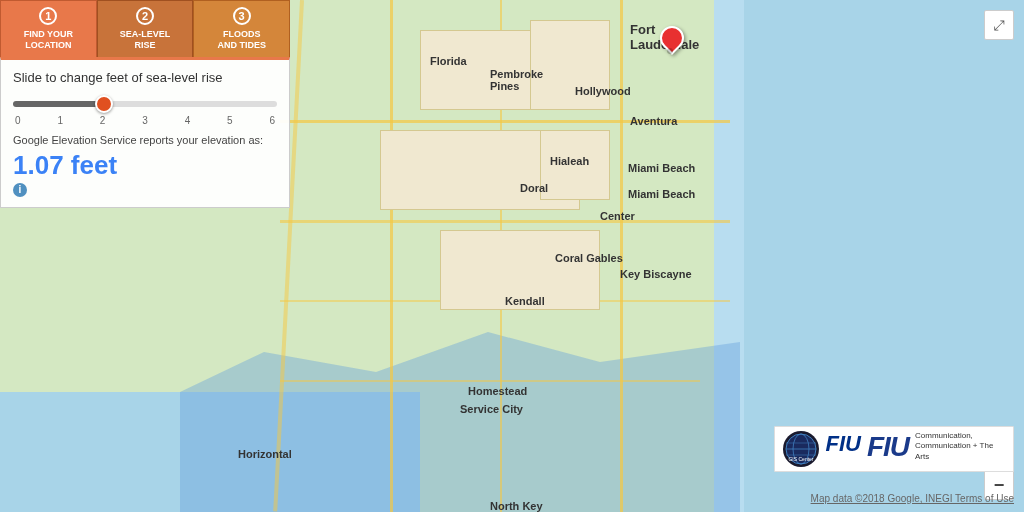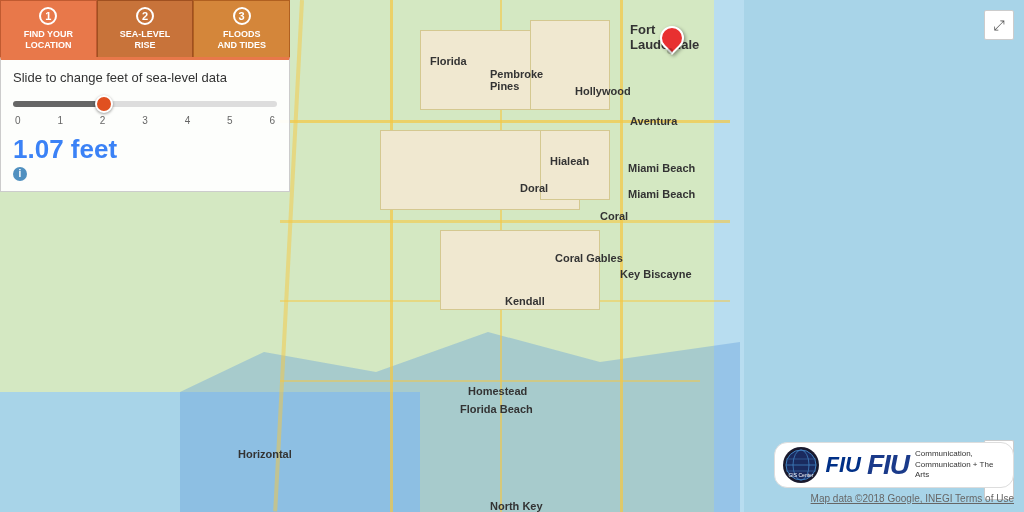--- a/index.html
+++ b/index.html
@@ -228,27 +228,27 @@
       font-size: 11px;
       color: #fff;
       background: rgba(0,0,0,0.4);
       padding: 2px 4px;
       border-radius: 2px;
     }
 
     
     .fiu-bar {
       position: absolute;
-      bottom: 24px;
+      bottom: 40px;
       right: 10px;
       background: white;
       border: 1px solid #ddd;
-      border-radius: 13px;
-      display: flex;
-      align-items: center;
+      border-radius: 1px;
+      display: flex;
+      align-items: flex-start;
       padding: 4px 8px;
       gap: 6px;
       z-index: 100;
     }
     .fiu-globe {
       width: 36px;
       height: 36px;
       background: #1a1a2e;
       border-radius: 50%;
       display: flex;
@@ -481,27 +481,27 @@
     <div class="urban-block urban-4"></div>
     <div class="urban-block urban-5"></div>
 
     <span class="city-label" style="left:430px;top:55px">Florida</span>
     <span class="city-label" style="left:575px;top:85px">Hollywood</span>
     <span class="city-label" style="left:490px;top:68px">Pembroke<br>Pines</span>
     <span class="city-label" style="left:630px;top:115px">Aventura</span>
     <span class="city-label" style="left:550px;top:155px">Hialeah</span>
     <span class="city-label" style="left:628px;top:162px">Miami Beach</span>
     <span class="city-label" style="left:628px;top:188px">Miami Beach</span>
-    <span class="city-label" style="left:600px;top:210px">Coral</span>
+    <span class="city-label" style="left:600px;top:210px">Center</span>
     <span class="city-label" style="left:520px;top:182px">Doral</span>
     <span class="city-label" style="left:555px;top:252px">Coral Gables</span>
     <span class="city-label" style="left:620px;top:268px">Key Biscayne</span>
     <span class="city-label" style="left:505px;top:295px">Kendall</span>
     <span class="city-label" style="left:468px;top:385px">Homestead</span>
-    <span class="city-label" style="left:460px;top:403px">Florida Beach</span>
+    <span class="city-label" style="left:460px;top:403px">Service City</span>
     <span class="city-label" style="left:630px;top:22px;font-size:13px;">Fort<br>Lauderdale</span>
     <span class="city-label" style="left:238px;top:448px">Horizontal</span>
     <span class="city-label" style="left:490px;top:500px">North Key</span>
 
     <div class="map-marker" style="left:660px;top:26px;"></div>
 
     <div class="satellite-label">Satellite</div>
 
     <div class="expand-btn">⤢</div>
 
@@ -541,34 +541,35 @@
       <div class="step-num">2</div>
       <div class="step-label-text">SEA-LEVEL<br>RISE</div>
     </div>
     <div class="step-tab tab3">
       <div class="step-num">3</div>
       <div class="step-label-text">FLOODS<br>AND TIDES</div>
     </div>
   </div>
 
   <div class="info-panel">
-    <div class="slider-label">Slide to change feet of sea-level data</div>
+    <div class="slider-label">Slide to change feet of sea-level rise</div>
 
     <div class="slider-container">
       <input type="range" min="0" max="6" step="0.5" value="2" style="width: 100%;">
     </div>
 
     <div class="slider-ticks">
       <span>0</span>
       <span>1</span>
       <span>2</span>
       <span>3</span>
       <span>4</span>
       <span>5</span>
       <span>6</span>
     </div>
 
+    <div class="elevation-title">Google Elevation Service reports your elevation as:</div>
     <div class="elevation-value">1.07 feet</div>
     <div class="elevation-resolution">
       <span class="info-icon">i</span>
     </div>
   </div>
 </div>
 
 </body></html>

